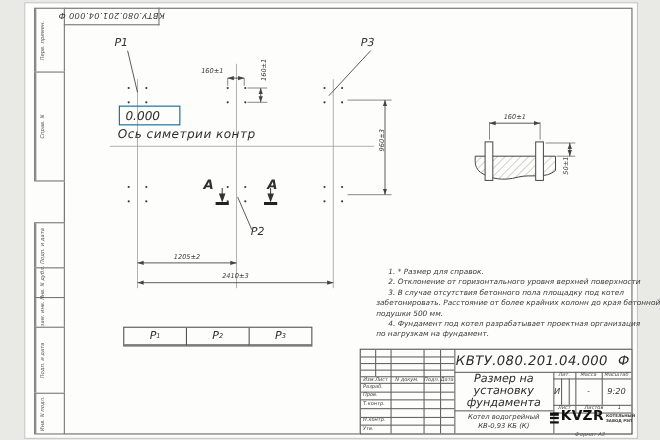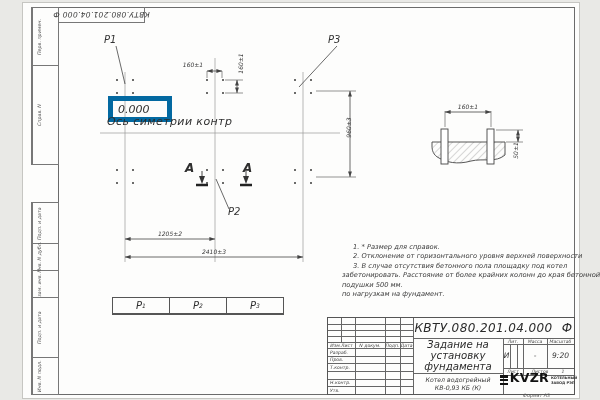--- a/index.html
+++ b/index.html
@@ -15,21 +15,21 @@
   
   .topref{position:absolute;left:58px;top:7px;width:86px;height:15px;border-right:0.9px solid #777;border-bottom:0.9px solid #777;
     display:flex;align-items:center;justify-content:center;}
   .topref>div{transform:rotate(180deg);font-size:7.5px;font-style:italic;color:#3c3c3c;white-space:nowrap;letter-spacing:.3px;}
   svg.overlay{position:absolute;left:0;top:0;}
   .dot{position:absolute;width:2.2px;height:2.2px;background:#3a3a3a;border-radius:50%;}
   .txt{position:absolute;color:#333;font-style:italic;white-space:nowrap;}
   .plabel{font-size:10px;}
   .dim{font-size:6px;text-align:center;color:#3a3a3a;}
   .rot{transform:rotate(-90deg);}
-  .elev{position:absolute;left:108px;top:96px;width:49px;height:16px;border:5px solid #0369a1;
+  .elev{position:absolute;left:108px;top:96px;width:49px;height:16px;border:1px solid #0369a1;
     display:flex;align-items:center;padding-left:5px;font-size:11px;font-style:italic;color:#2e2e2e;}
   .axiscap{position:absolute;left:107px;top:115px;font-size:11px;font-style:italic;color:#2e2e2e;letter-spacing:.4px;}
   .sectitle{position:absolute;left:428px;top:67px;font-size:15px;font-style:italic;color:#2e2e2e;letter-spacing:1px;}
   .secletter{position:absolute;font-size:12px;font-style:italic;font-weight:bold;color:#2e2e2e;}
   
   .ltable{position:absolute;left:112px;top:297px;width:170px;border:1px solid #555;display:flex;flex-direction:column;background:#fdfdfc;}
   .lt-row{display:flex;}
   .lt-cell{flex:1;border-right:1px solid #555;display:flex;align-items:center;justify-content:center;
     font-style:italic;color:#2e2e2e;}
   .lt-cell:last-child{border-right:none;}
@@ -190,20 +190,21 @@
         </div>
     </div>
   </div>
 
   <div class="notes">
     <div class="note-line ind">1. * Размер для справок.</div>
     <div class="note-line ind">2. Отклонение от горизонтального уровня верхней поверхности</div>
     <div class="note-line ind">3. В случае отсутствия бетонного пола площадку под котел</div>
     <div class="note-line">забетонировать. Расстояние от более крайних колонн до края бетонной</div>
     <div class="note-line">подушки 500 мм.</div>
+    <div class="note-line ind">4. Фундамент под котел разрабатывает проектная организация</div>
     <div class="note-line">по нагрузкам на фундамент.</div>
   </div>
 
   <div class="tb">
 
     <div class="ln h" style="left:0;top:6px;width:85px"></div>
     <div class="ln h" style="left:0;top:12px;width:85px"></div>
     <div class="ln h" style="left:0;top:18px;width:85px"></div>
     <div class="ln h" style="left:0;top:24px;width:85px"></div>
     <div class="ln h" style="left:0;top:30px;width:85px"></div>
@@ -228,21 +229,21 @@
     <div class="sig-lbl" style="top:46.5px">Т.контр.</div>
     <div class="sig-lbl" style="top:54px"></div>
     <div class="sig-lbl" style="top:62px">Н.контр.</div>
     <div class="sig-lbl" style="top:69.5px">Утв.</div>
 
     <div class="ln h" style="left:85px;top:20px;width:161px"></div>
     <div class="tb-doc">КВТУ.080.201.04.000 Ф</div>
 
     <div class="ln h" style="left:85px;top:55px;width:90px"></div>
     <div class="tb-title">
-      <span>Задание на</span>
+      <span>Размер на</span>
       <span>установку</span>
       <span>фундамента</span>
     </div>
     <div class="tb-prod">
       <span>Котел водогрейный</span>
       <span>КВ-0,93 КБ (К)</span>
     </div>
 
     <div class="ln v" style="left:175px;top:20px;height:56px"></div>
     <div class="ln h" style="left:175px;top:26px;width:71px"></div>

